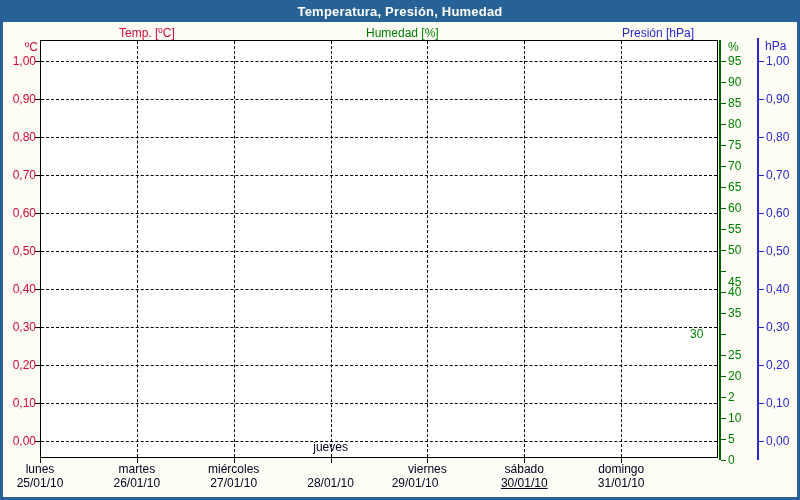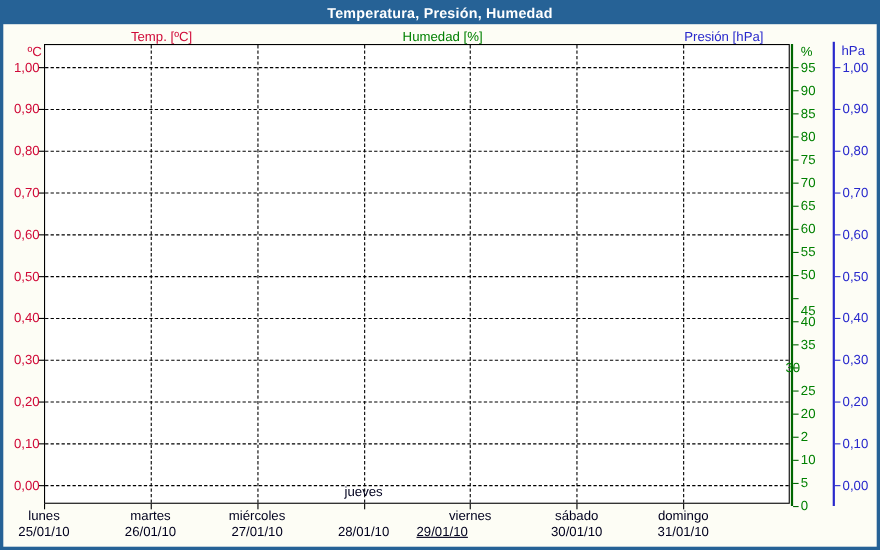--- a/index.html
+++ b/index.html
@@ -112,24 +112,24 @@
       <div class="abs lab" style="left: 136.857px; top: 462px; transform: translateX(-50%); color: var(--c-day);">martes</div>
       <div class="abs lab" style="left: 136.857px; top: 476px; transform: translateX(-50%); color: var(--c-day);">26/01/10</div>
       <div class="abs" style="left: 234px; top: 458px; width: 1px; height: 5px; background: rgb(0, 0, 0);"></div>
       <div class="abs lab" style="left: 233.714px; top: 462px; transform: translateX(-50%); color: var(--c-day);">miércoles</div>
       <div class="abs lab" style="left: 233.714px; top: 476px; transform: translateX(-50%); color: var(--c-day);">27/01/10</div>
       <div class="abs" style="left: 331px; top: 458px; width: 1px; height: 5px; background: rgb(0, 0, 0);"></div>
       <div class="abs lab" style="left: 330.571px; top: 440px; transform: translateX(-50%); color: var(--c-day);">jueves</div>
       <div class="abs lab" style="left: 330.571px; top: 476px; transform: translateX(-50%); color: var(--c-day);">28/01/10</div>
       <div class="abs" style="left: 427px; top: 458px; width: 1px; height: 5px; background: rgb(0, 0, 0);"></div>
       <div class="abs lab" style="left: 427.429px; top: 462px; transform: translateX(-50%); color: var(--c-day);">viernes</div>
-      <div class="abs lab" style="left: 402px; top: 476px; transform: translateX(-50%); color: var(--c-day); text-decoration: underline;">29/01/10</div>
+      <div class="abs lab" style="left: 415px; top: 476px; transform: translateX(-50%); color: var(--c-day);">29/01/10</div>
       <div class="abs" style="left: 524px; top: 458px; width: 1px; height: 5px; background: rgb(0, 0, 0);"></div>
       <div class="abs lab" style="left: 524.286px; top: 462px; transform: translateX(-50%); color: var(--c-day);">sábado</div>
-      <div class="abs lab" style="left: 524.286px; top: 476px; transform: translateX(-50%); color: var(--c-day);">30/01/10</div>
+      <div class="abs lab" style="left: 524.286px; top: 476px; transform: translateX(-50%); color: var(--c-day); text-decoration: underline;">30/01/10</div>
       <div class="abs" style="left: 621px; top: 458px; width: 1px; height: 5px; background: rgb(0, 0, 0);"></div>
       <div class="abs lab" style="left: 621.143px; top: 462px; transform: translateX(-50%); color: var(--c-day);">domingo</div>
       <div class="abs lab" style="left: 621.143px; top: 476px; transform: translateX(-50%); color: var(--c-day);">31/01/10</div>
       <div class="abs" style="left: 721px; top: 61px; width: 5px; height: 1px; background: var(--c-haxis);"></div>
       <div class="abs lab" style="left: 728px; top: 54px; color: var(--c-hum);">95</div>
       <div class="abs" style="left: 721px; top: 82px; width: 5px; height: 1px; background: var(--c-haxis);"></div>
       <div class="abs lab" style="left: 728px; top: 75px; color: var(--c-hum);">90</div>
       <div class="abs" style="left: 721px; top: 103px; width: 5px; height: 1px; background: var(--c-haxis);"></div>
       <div class="abs lab" style="left: 728px; top: 96px; color: var(--c-hum);">85</div>
       <div class="abs" style="left: 721px; top: 124px; width: 5px; height: 1px; background: var(--c-haxis);"></div>
@@ -146,21 +146,21 @@
       <div class="abs lab" style="left: 728px; top: 222px; color: var(--c-hum); text-align: center;">55</div>
       <div class="abs" style="left: 721px; top: 250px; width: 5px; height: 1px; background: var(--c-haxis);"></div>
       <div class="abs lab" style="left: 728px; top: 243px; color: var(--c-hum);">50</div>
       <div class="abs" style="left: 721px; top: 271px; width: 5px; height: 1px; background: var(--c-haxis);"></div>
       <div class="abs lab" style="left: 728px; top: 275px; color: var(--c-hum);">45</div>
       <div class="abs" style="left: 721px; top: 292px; width: 5px; height: 1px; background: var(--c-haxis);"></div>
       <div class="abs lab" style="left: 728px; top: 285px; color: var(--c-hum);">40</div>
       <div class="abs" style="left: 721px; top: 313px; width: 5px; height: 1px; background: var(--c-haxis);"></div>
       <div class="abs lab" style="left: 728px; top: 306px; color: var(--c-hum);">35</div>
       <div class="abs" style="left: 721px; top: 334px; width: 5px; height: 1px; background: var(--c-haxis);"></div>
-      <div class="abs lab" style="left: 714px; top: 327px; color: var(--c-hum);">30</div>
+      <div class="abs lab" style="left: 690px; top: 327px; color: var(--c-hum);">30</div>
       <div class="abs" style="left: 721px; top: 355px; width: 5px; height: 1px; background: var(--c-haxis);"></div>
       <div class="abs lab" style="left: 728px; top: 348px; color: var(--c-hum);">25</div>
       <div class="abs" style="left: 721px; top: 376px; width: 5px; height: 1px; background: var(--c-haxis);"></div>
       <div class="abs lab" style="left: 728px; top: 369px; color: var(--c-hum);">20</div>
       <div class="abs" style="left: 721px; top: 397px; width: 5px; height: 1px; background: var(--c-haxis);"></div>
       <div class="abs lab" style="left: 728px; top: 390px; color: var(--c-hum);">2</div>
       <div class="abs" style="left: 721px; top: 418px; width: 5px; height: 1px; background: var(--c-haxis);"></div>
       <div class="abs lab" style="left: 728px; top: 411px; color: var(--c-hum);">10</div>
       <div class="abs" style="left: 721px; top: 439px; width: 5px; height: 1px; background: var(--c-haxis);"></div>
       <div class="abs lab" style="left: 728px; top: 432px; color: var(--c-hum);">5</div>

